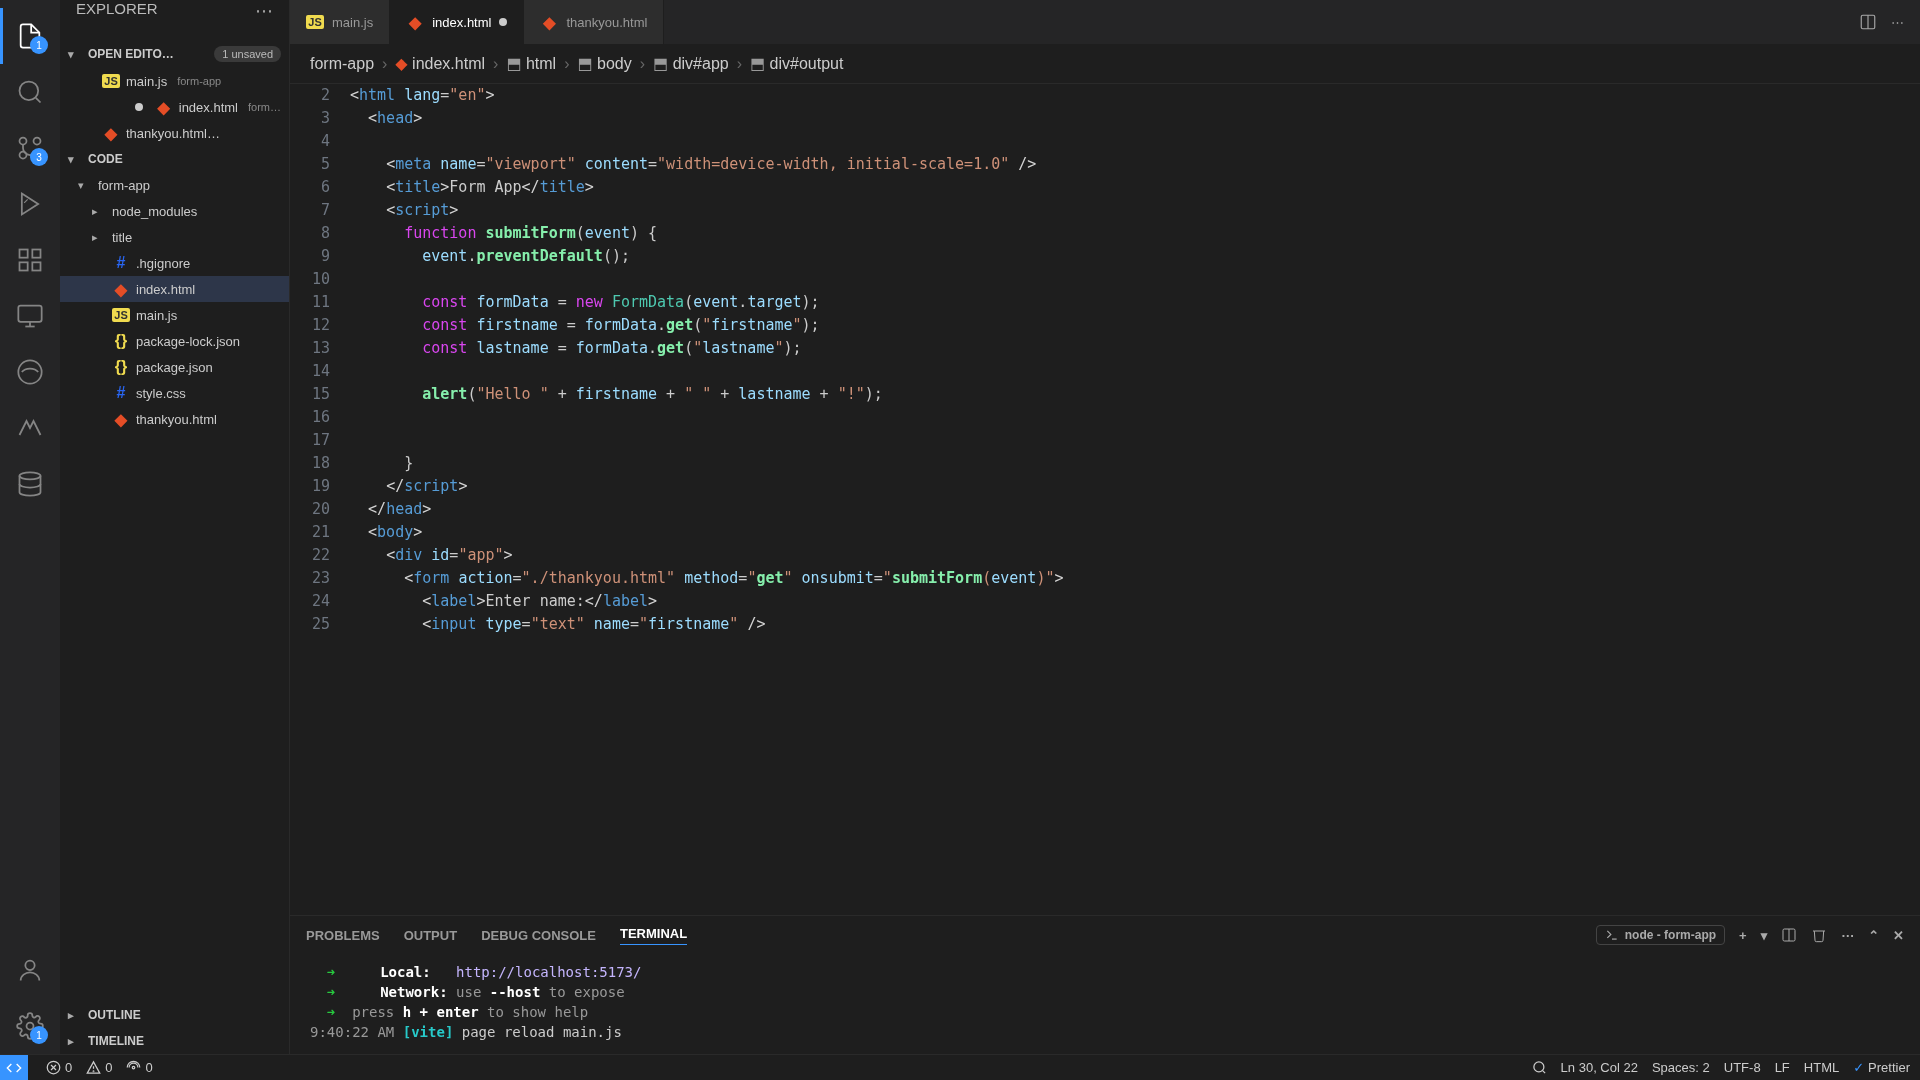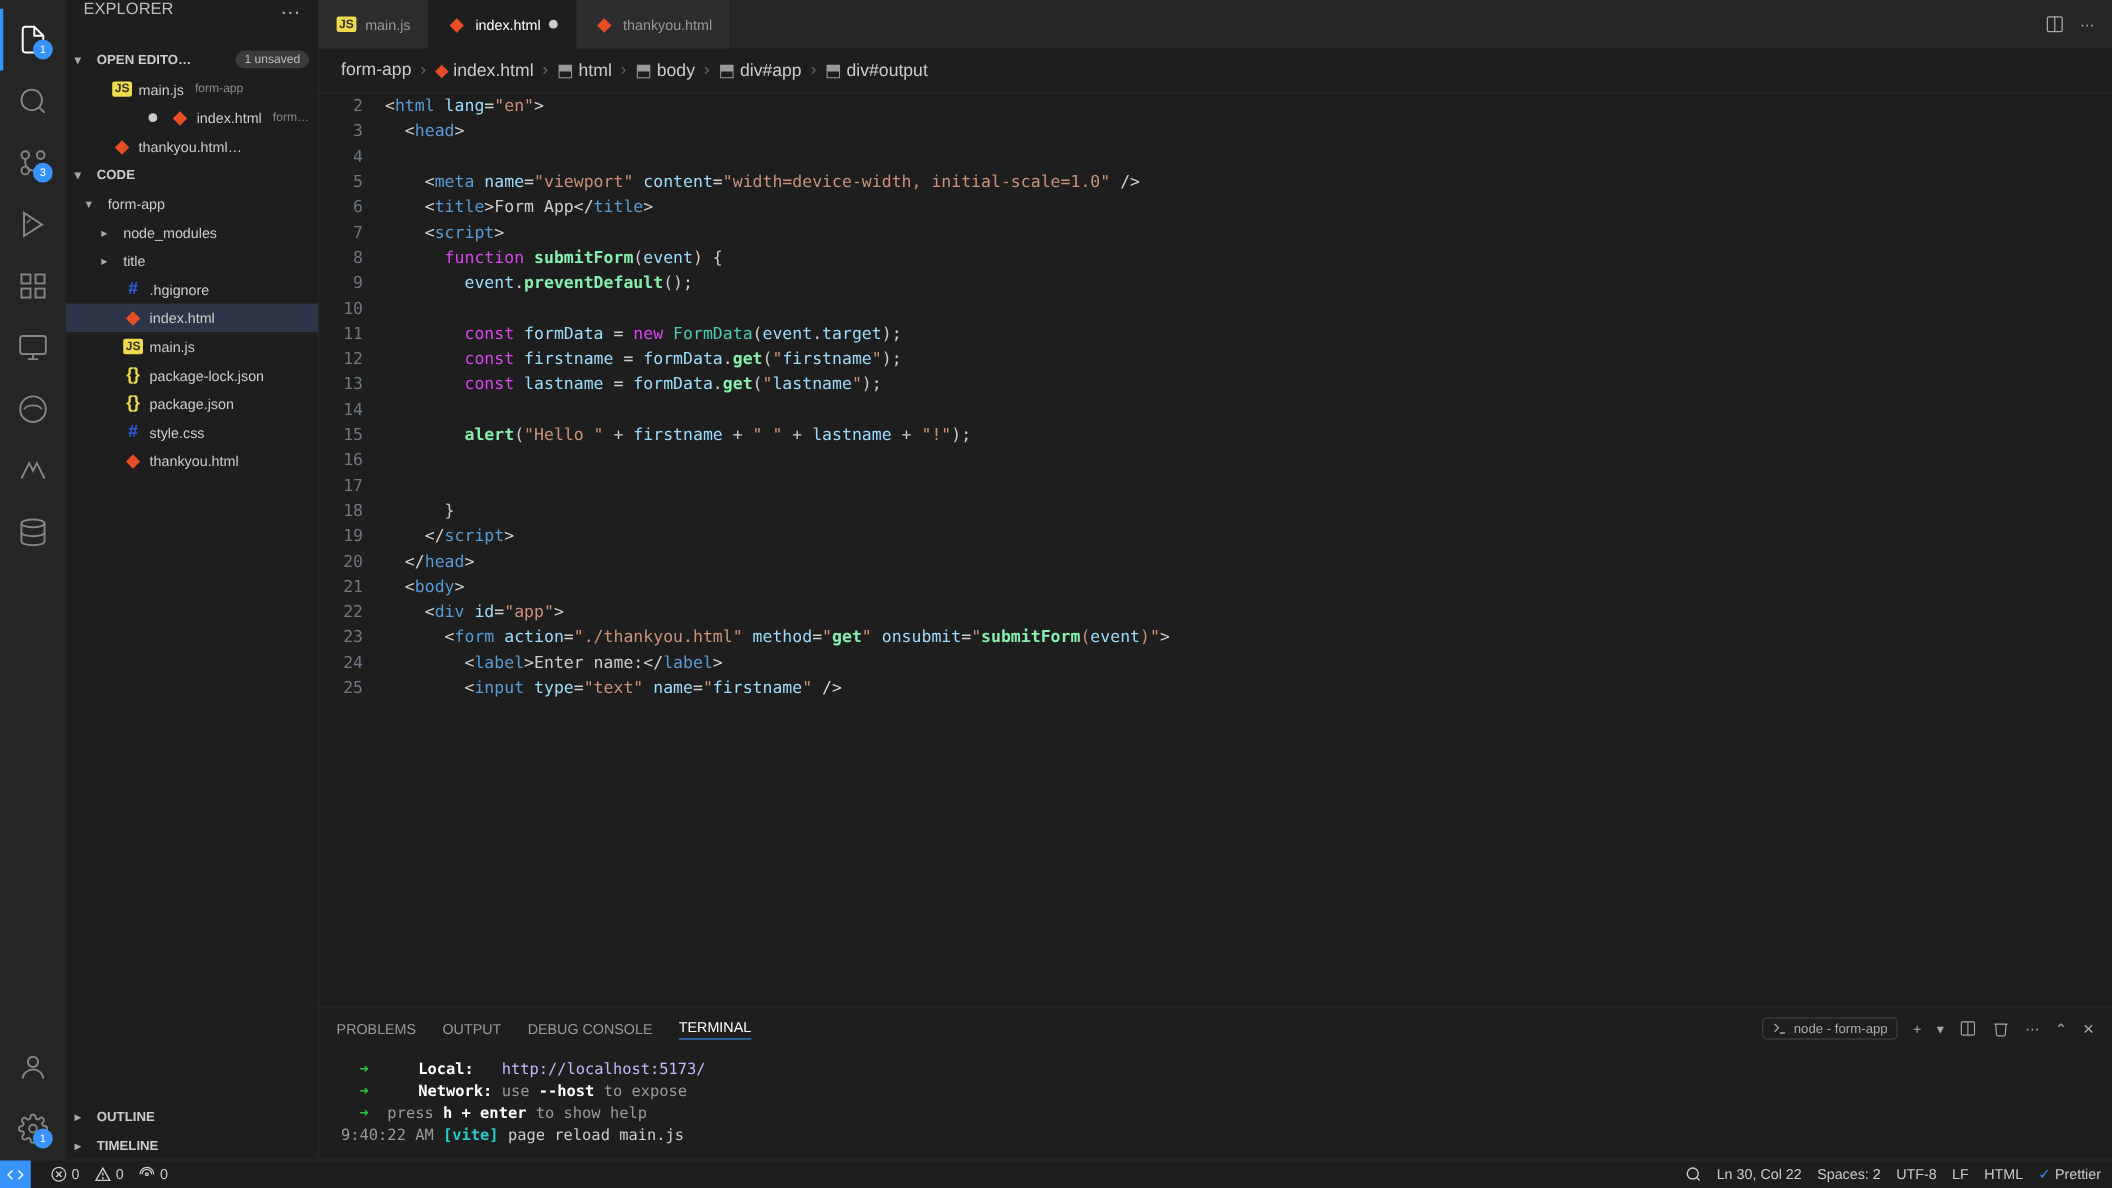--- a/index.html
+++ b/index.html
@@ -156,21 +156,21 @@
 .tk-tag { color: #569cd6; }
 .tk-attr { color: #9cdcfe; }
 .tk-str { color: #ce9178; }
 .tk-kw2 { color: #d946ef; }
 .tk-fn { color: #86efac; font-weight: bold; }
 .tk-var { color: #9cdcfe; }
 .tk-cls { color: #4ec9b0; }
 .tk-pun { color: #d4d4d4; }
 
 .panel { border-top: 1px solid #2a2a2a; background: #1e1e1e; }
-.panel-tabs { display: flex; align-items: center; height: 38px; padding: 0 16px; gap: 24px; }
+.panel-tabs { display: flex; align-items: center; height: 38px; padding: 0 16px; gap: 24px; font-weight: bold; }
 .panel-tab { color: #999; font-size: 13px; cursor: pointer; }
 .panel-tab.active { color: #fff; border-bottom: 1px solid #3794ff; padding-bottom: 3px; }
 .panel-right { margin-left: auto; display: flex; align-items: center; gap: 14px; color: #aaa; }
 .terminal-badge { border: 1px solid #444; border-radius: 4px; padding: 2px 8px; display: flex; align-items: center; gap: 6px; font-size: 12px; }
 .terminal-content {
   font-family: "Menlo", monospace;
   font-size: 14px;
   line-height: 20px;
   padding: 8px 20px 12px;
   white-space: pre;

